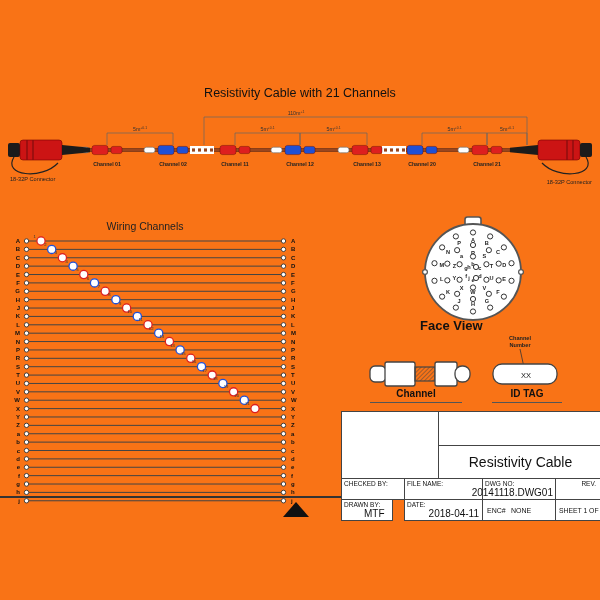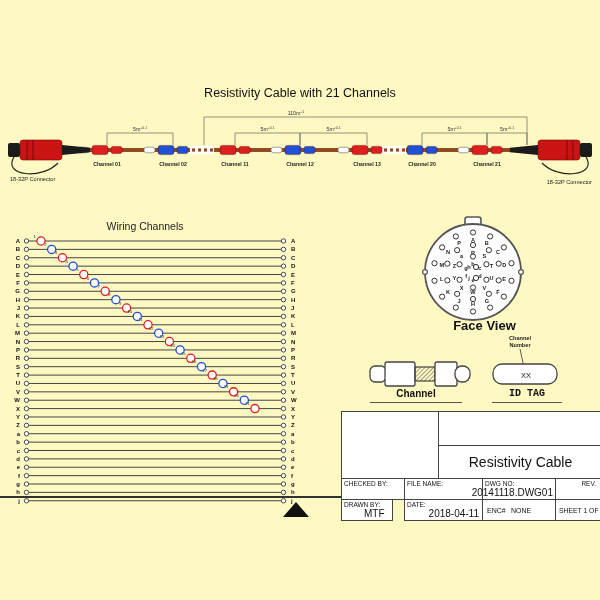--- a/index.html
+++ b/index.html
@@ -1,25 +1,25 @@
 <!DOCTYPE html>
 <html><head>
 <meta charset="utf-8">
 <style>
   html,body{margin:0;padding:0;background:#fff;}
-  .sheet{position:relative;width:600px;height:600px;background:#fef9c3;
+  .sheet{position:relative;width:600px;height:600px;background:#f97316;
          font-family:"Liberation Sans",sans-serif;overflow:hidden;color:#111;}
   .abs{position:absolute;}
   .main-title{top:86px;left:0;width:600px;text-align:center;font-size:12.5px;color:#111;}
   .wiring-title{top:220px;left:85px;width:120px;text-align:center;font-size:10.5px;color:#222;}
-  .face-title{top:318px;left:432px;width:105px;text-align:center;font-size:13px;font-weight:bold;color:#111;}
+  .face-title{top:318px;left:420px;width:105px;text-align:left;font-size:13px;font-weight:bold;color:#111;}
   .legend-label{font-size:10px;font-weight:bold;text-align:center;color:#111;
                 border-bottom:1.5px solid #555;padding-bottom:3px;}
   .chan-label{top:388px;left:370px;width:92px;}
-  .idtag-label{top:388px;left:492px;width:70px;font-family:Liberation Mono, monospace;}
+  .idtag-label{top:388px;left:492px;width:70px;}
   .bottom-line{top:496px;left:0;width:341px;height:1.5px;background:#333;}
   .center-mark{top:502px;left:283px;width:0;height:0;
                border-left:13px solid transparent;border-right:13px solid transparent;
                border-bottom:15px solid #111;}
   
   .tb-cell{position:absolute;border:1px solid #444;box-sizing:border-box;background:#fff;}
   .tb-lab{position:absolute;top:1px;left:2px;font-size:6.5px;color:#111;}
   .tb-val{position:absolute;font-size:10px;color:#111;}
   .tb-title{display:flex;align-items:center;justify-content:center;
             font-size:14px;color:#111;}

